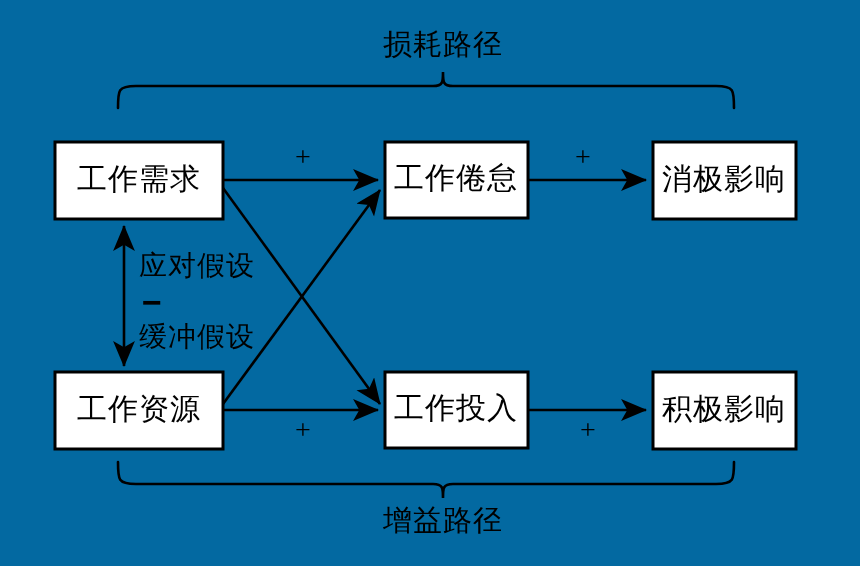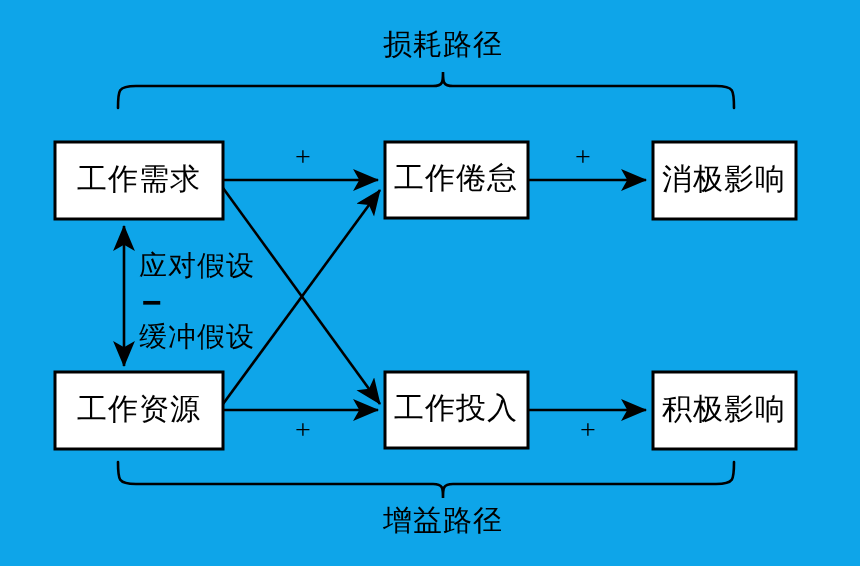--- a/index.html
+++ b/index.html
@@ -4,21 +4,21 @@
 <style>
   html, body {
     margin: 0;
     padding: 0;
     background: #ffffff;
   }
   #canvas {
     position: relative;
     width: 860px;
     height: 566px;
-    background: #0ea5e9;
+    background: #0369a1;
     font-family: "Liberation Serif", "DejaVu Serif", serif;
     overflow: hidden;
   }
   svg#diagram {
     position: absolute;
     left: 0;
     top: 0;
     width: 860px;
     height: 566px;
   }

